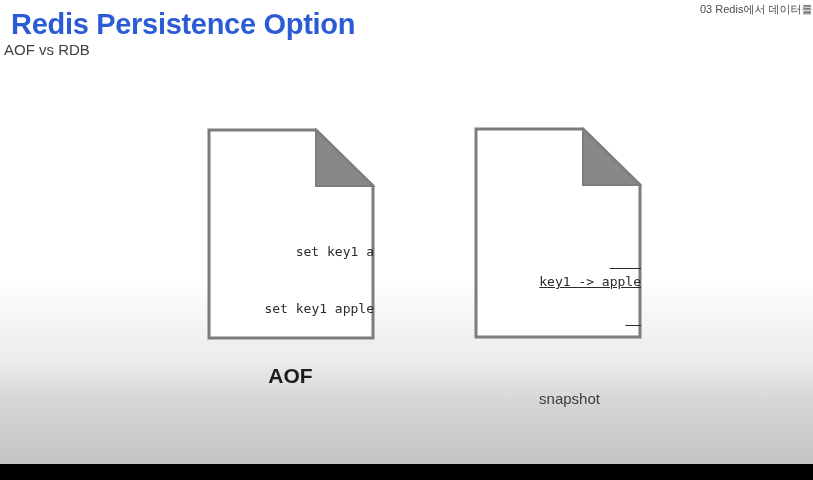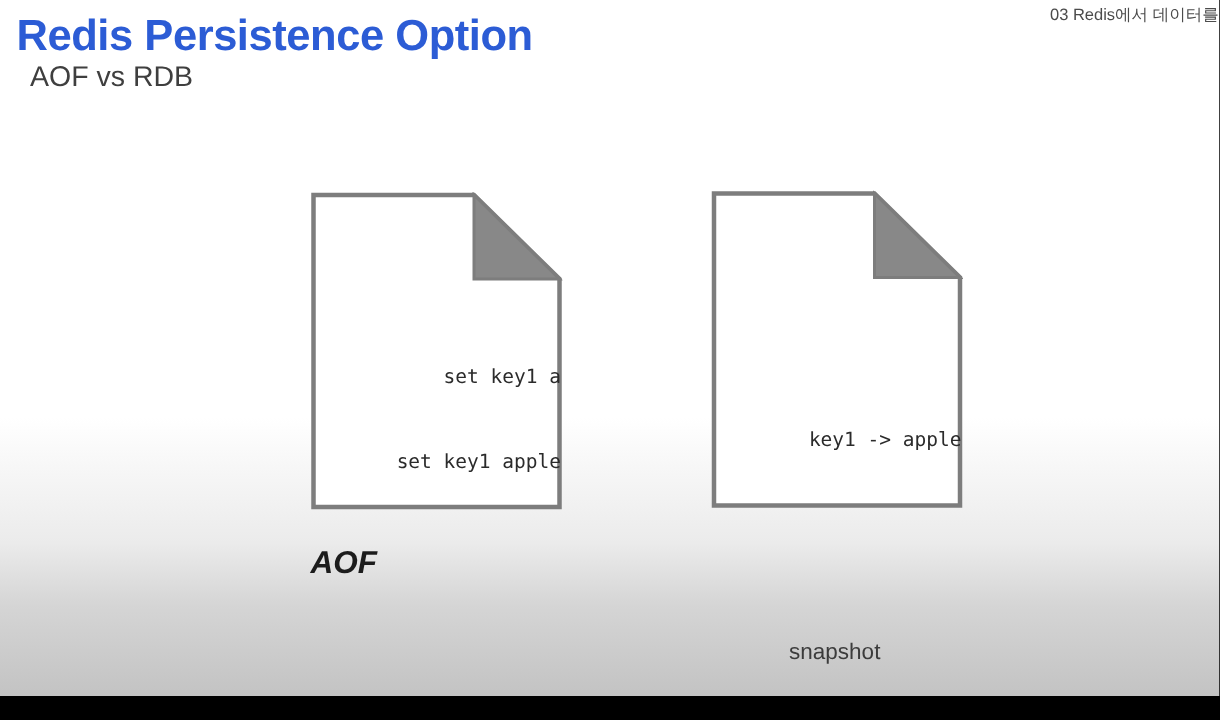--- a/index.html
+++ b/index.html
@@ -20,23 +20,23 @@
     left: 11px;
     top: 8px;
     font-size: 29px;
     font-weight: bold;
     letter-spacing: -0.3px;
     color: #2c5cd5;
     white-space: nowrap;
   }
   .subtitle {
     position: absolute;
-    left: 20px;
+    left: 4px;
     top: 41px;
-    font-size: 19px;
+    font-size: 15px;
     color: #3f3f3f;
     white-space: nowrap;
   }
   .header-note {
     position: absolute;
     left: 700px;
     top: 2px;
     font-size: 11px;
     color: #4b4b4b;
     white-space: nowrap;
@@ -51,43 +51,42 @@
     position: absolute;
     width: 167px;
     text-align: right;
     font-family: "DejaVu Sans Mono", "Liberation Mono", monospace;
     font-size: 13px;
     line-height: 19px;
     color: #2b2b2b;
     white-space: pre;
   }
   .doc-text.left  { left: 207px; top: 204px; }
-  .doc-text.right { left: 474px; top: 246px; }
+  .doc-text.right { left: 474px; top: 234px; text-decoration: underline; }
   .doc-label {
     position: absolute;
     width: 167px;
-    text-align: left;
+    text-align: center;
     font-size: 21px;
     font-weight: bold;
     color: #1c1c1c;
     line-height: 22px;
-    font-style: italic;
   }
   .doc-label.left  { left: 207px; top: 365px; }
   .doc-label.right { left: 473px; top: 365px; }
   .doc-sublabel {
     position: absolute;
     width: 167px;
     text-align: center;
     font-size: 15px;
     color: #3c3c3c;
     line-height: 18px;
   }
   .doc-sublabel.left  { left: 207px; top: 390px; }
-  .doc-sublabel.right { left: 473px; top: 390px; margin-top: 36px; }
+  .doc-sublabel.right { left: 486px; top: 390px; }
 </style>
 </head>
 <body>
 
 <div class="slide">
 
   <div class="title">Redis Persistence Option</div>
   <div class="subtitle">AOF vs RDB</div>
   <div class="header-note">03 Redis에서 데이터를 영</div>
 

